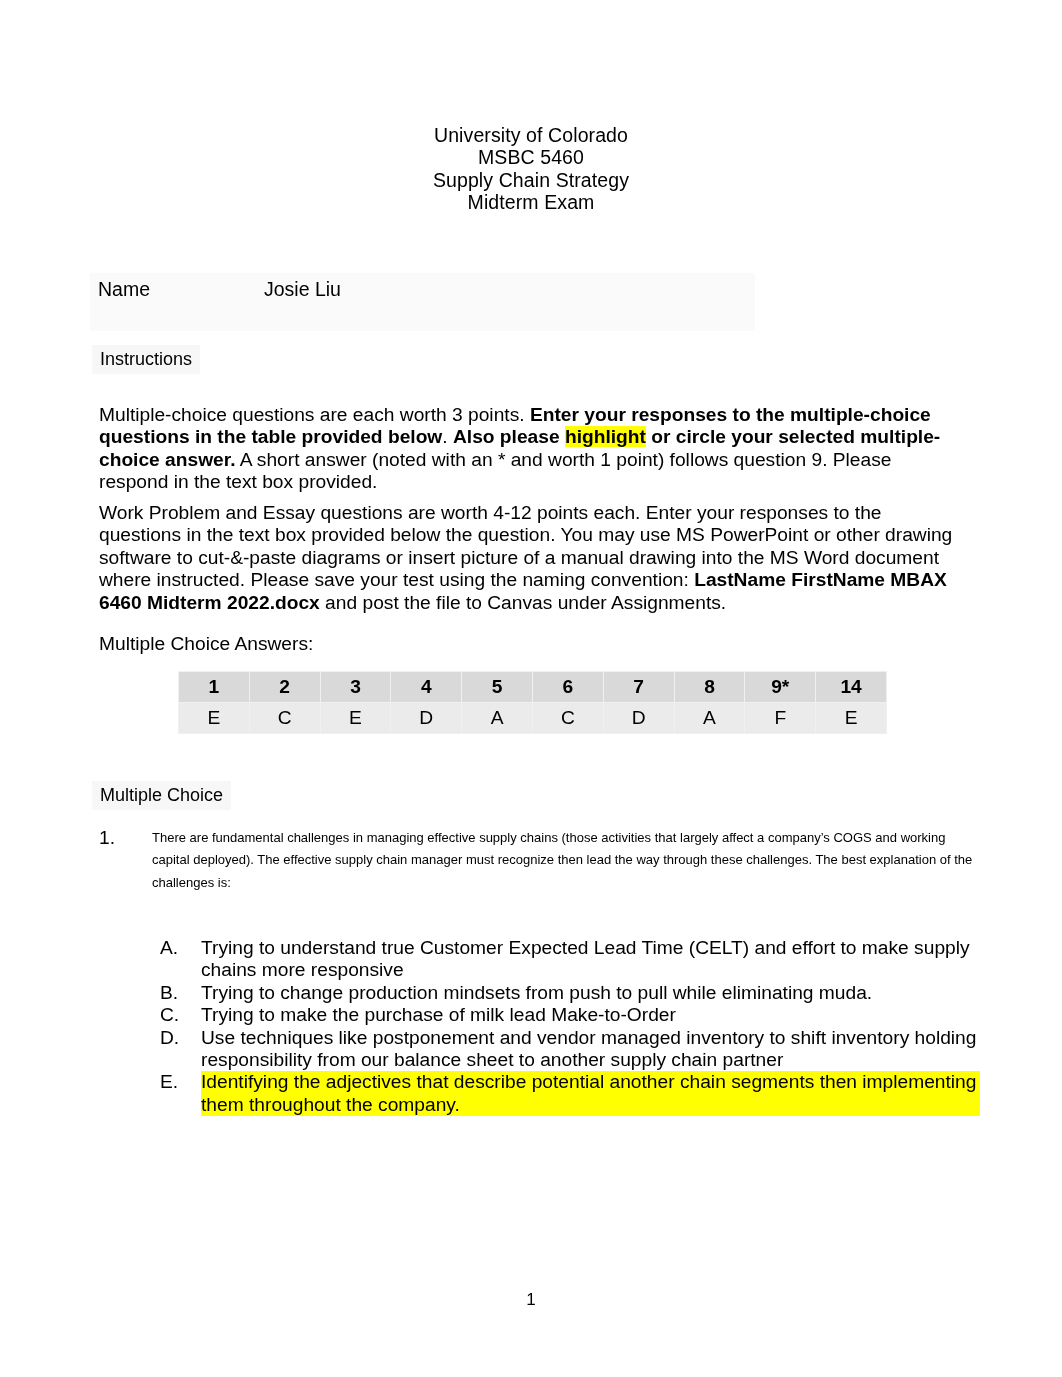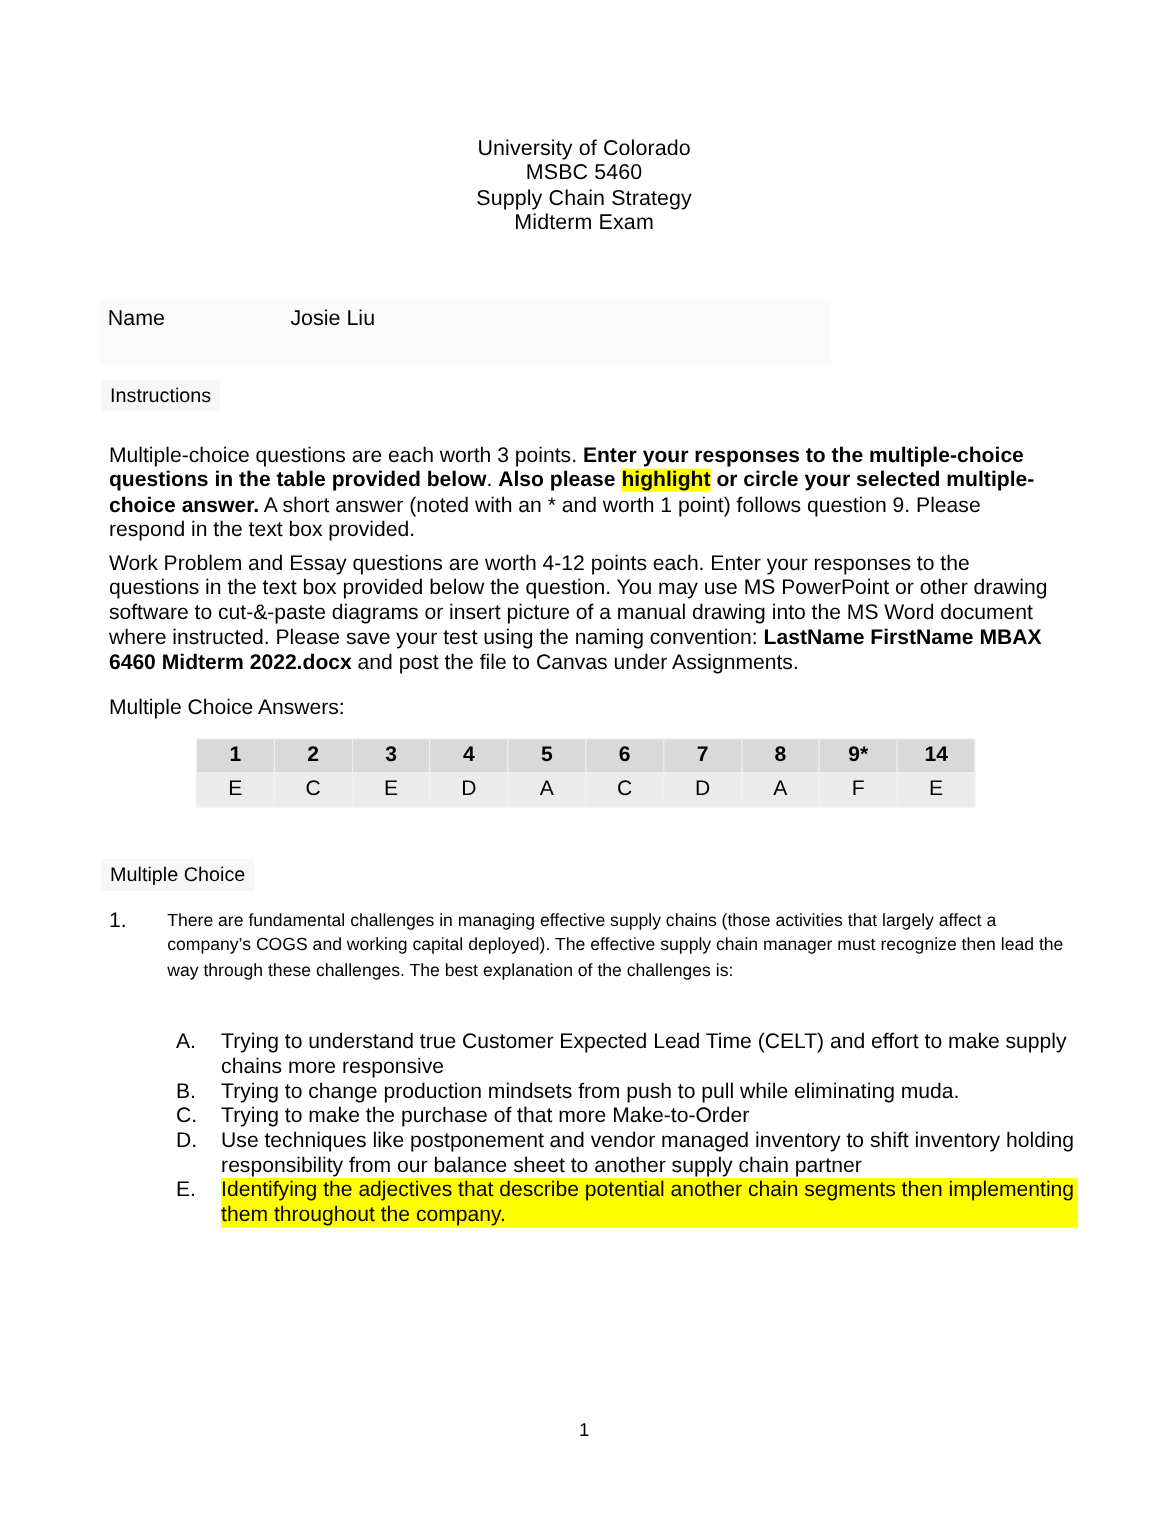--- a/index.html
+++ b/index.html
@@ -119,21 +119,21 @@
   }
   #question-1 { top: 827px; }
   .q-row { display: flex; }
   .q-num {
     flex: 0 0 53px;
     font-size: 19.2px;
     line-height: 22.4px;
   }
   .q-text {
     flex: 1 1 auto;
-    font-size: 16px;
+    font-size: 13px;
     line-height: 22.4px;
   }
 
   
   .options {
     position: absolute;
     left: 160px;
     top: 937px;
     width: 820px;
   }
@@ -239,21 +239,21 @@
     <div class="opt-row">
       <span class="opt-letter">A.</span>
       <span class="opt-text">Trying to understand true Customer Expected Lead Time (CELT) and effort to make supply chains more responsive</span>
     </div>
     <div class="opt-row">
       <span class="opt-letter">B.</span>
       <span class="opt-text">Trying to change production mindsets from push to pull while eliminating muda.</span>
     </div>
     <div class="opt-row">
       <span class="opt-letter">C.</span>
-      <span class="opt-text">Trying to make the purchase of that more Make-to-Order</span>
+      <span class="opt-text">Trying to make the purchase of milk lead Make-to-Order</span>
     </div>
     <div class="opt-row">
       <span class="opt-letter">D.</span>
       <span class="opt-text">Use techniques like postponement and vendor managed inventory to shift inventory holding responsibility from our balance sheet to another supply chain partner</span>
     </div>
     <div class="opt-row">
       <span class="opt-letter">E.</span>
       <span class="opt-text highlighted">Identifying the adjectives that describe potential another chain segments then implementing them throughout the company.</span>
     </div>
   </div>

